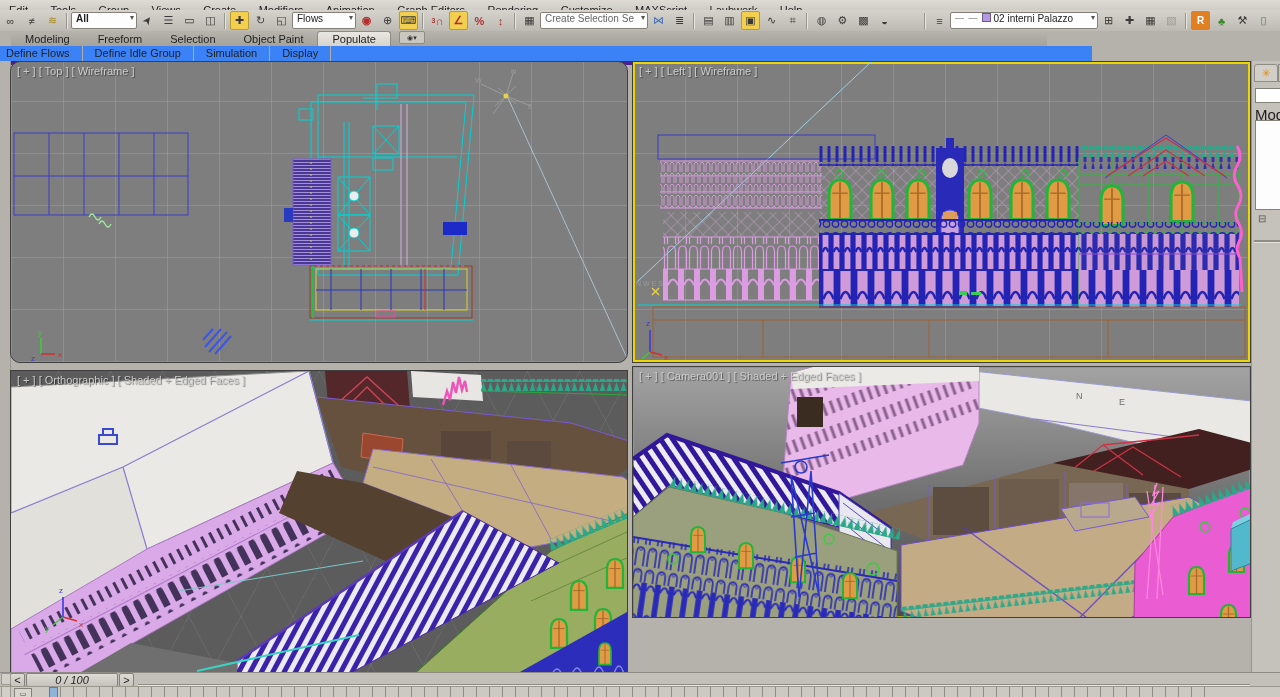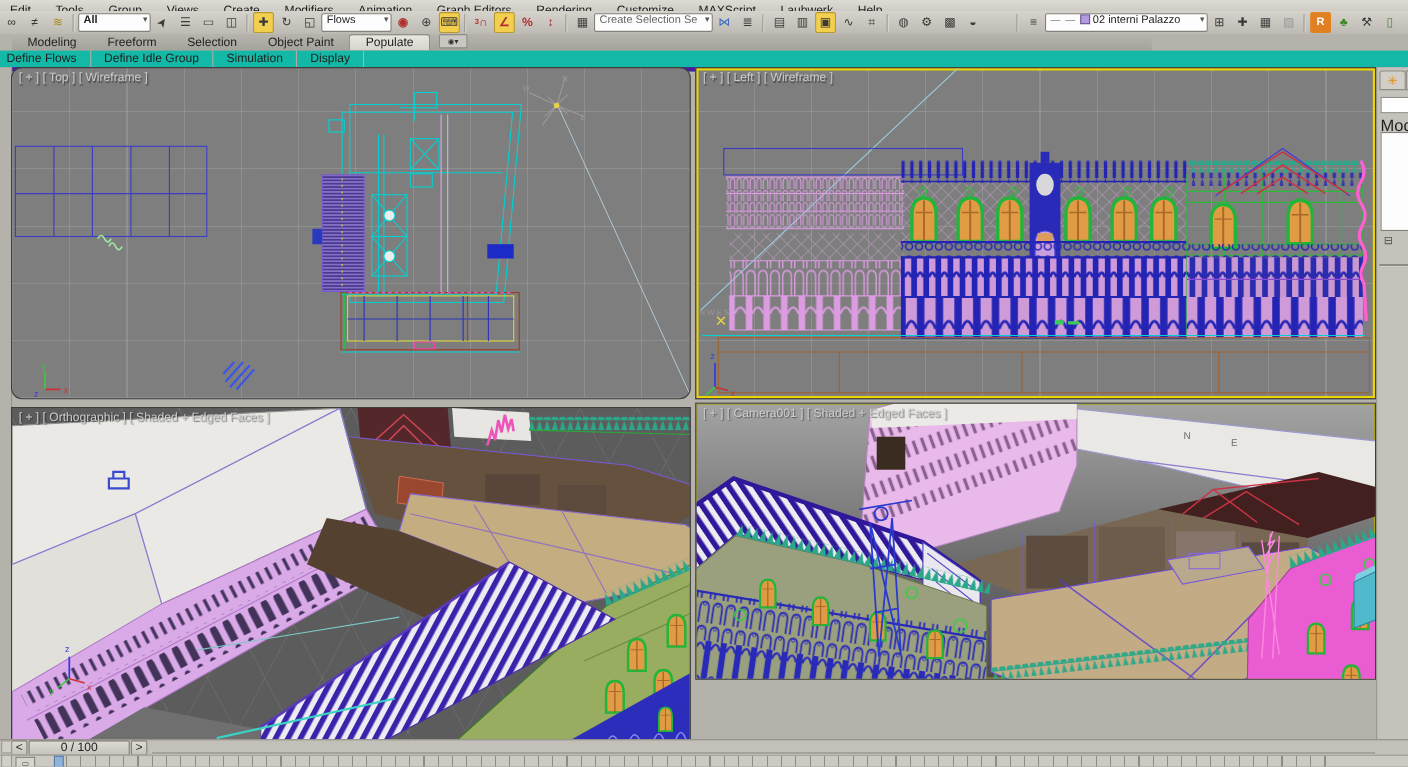--- a/index.html
+++ b/index.html
@@ -26,21 +26,21 @@
   .tb-dd .lyr-sq{width:7px;height:7px;background:#b49ae0;border:1px solid #6a5a90;margin-right:3px;flex:none;}
   .tb-spacer{width:26px;flex:none;}
   .orangeR{background:#e08020;color:#fff;font-weight:bold;font-size:10px;border-radius:2px;}
   .ribbontabs{position:absolute;left:11px;top:31px;width:1036px;height:15px;
               background:linear-gradient(#b7b4ad,#a5a29b);display:flex;align-items:flex-end;font-size:11px;}
   .rtab{padding:1px 14px;color:#1e1e1e;}
   .rtab.active{background:linear-gradient(#e9e7e1,#d6d3cc);border:1px solid #8f8c85;border-bottom:none;
                border-radius:3px 3px 0 0;}
   .rflyout{margin-left:8px;margin-bottom:2px;width:24px;height:11px;border:1px solid #8f8c85;border-radius:2px;
            background:#cac7c0;font-size:7px;display:flex;align-items:center;justify-content:center;color:#333;}
-  .subtabs{position:absolute;left:0;top:46px;width:1280px;height:15px;background:#14b8a6;
+  .subtabs{position:absolute;left:0;top:46px;width:1092px;height:15px;background:#3b82f6;
            border-bottom:4px solid #4c1d95;display:flex;font-size:11px;overflow:hidden;}
   .stab{padding:1px 12px;border-right:1px solid #b0ada6;color:#1e1e1e;white-space:nowrap;}
   .stab:first-child{margin-left:-6px;}
   
   .gutter{position:absolute;left:0;top:61px;width:10px;height:611px;background:#b5b2ab;
           border-right:1px solid #98958e;}
   .vp{position:absolute;overflow:hidden;border:1px solid #3f3f3f;box-sizing:border-box;}
   .vp svg{position:absolute;left:0;top:0;}
   #vp-top,#vp-left{background-color:#7e7e7e;
      background-image:repeating-linear-gradient(90deg,rgba(160,160,160,.5) 0 1px,transparent 1px 52px),
@@ -65,21 +65,21 @@
   .cp-modif{position:absolute;left:3px;top:45px;color:#1e1e1e;font-size:15px;white-space:nowrap;overflow:hidden;width:26px;}
   .cp-stack{position:absolute;left:3px;top:59px;width:30px;height:88px;background:#fdfdfd;border:1px solid #84817a;}
   .cp-pin{position:absolute;left:6px;top:152px;color:#555;font-size:10px;}
   .cp-div{position:absolute;left:2px;top:179px;width:27px;height:2px;background:#8f8c85;border-bottom:1px solid #e5e2db;}
   
   .timebar{position:absolute;left:0;top:672px;width:1280px;height:14px;background:#c3c0b9;
            border-top:1px solid #8f8c85;display:flex;align-items:center;font-size:11px;}
   .t-btn{height:12px;border:1px solid #84817a;background:linear-gradient(#dedbd4,#c6c3bc);
          display:flex;align-items:center;justify-content:center;color:#222;border-radius:2px;flex:none;}
   .t-prev{width:13px;margin-left:10px;}
-  .t-frame{width:90px;margin-left:1px;}
+  .t-frame{width:90px;margin-left:1px;font-style:italic;}
   .t-next{width:13px;margin-left:1px;}
   .t-track{flex:1;height:4px;margin:4px 30px 0 4px;border-bottom:1px solid #8f8c85;
            box-shadow:0 1px 0 #e8e5de;}
   .trackbar{position:absolute;left:0;top:686px;width:1280px;height:11px;background:#ccc9c2;
             border-top:1px solid #9a978f;}
   .tk-icon{position:absolute;left:14px;top:1px;width:16px;height:9px;border:1px solid #84817a;
            background:#d8d5ce;font-size:7px;color:#444;display:flex;align-items:center;justify-content:center;}
   .tk-marker{position:absolute;left:49px;top:0;width:7px;height:11px;background:#8fb2d8;border:1px solid #5a7aa8;}
   .tk-ticks{position:absolute;left:60px;top:0;width:1150px;height:11px;
             background:repeating-linear-gradient(90deg,#8f8c85 0 1px,transparent 1px 13px);}

